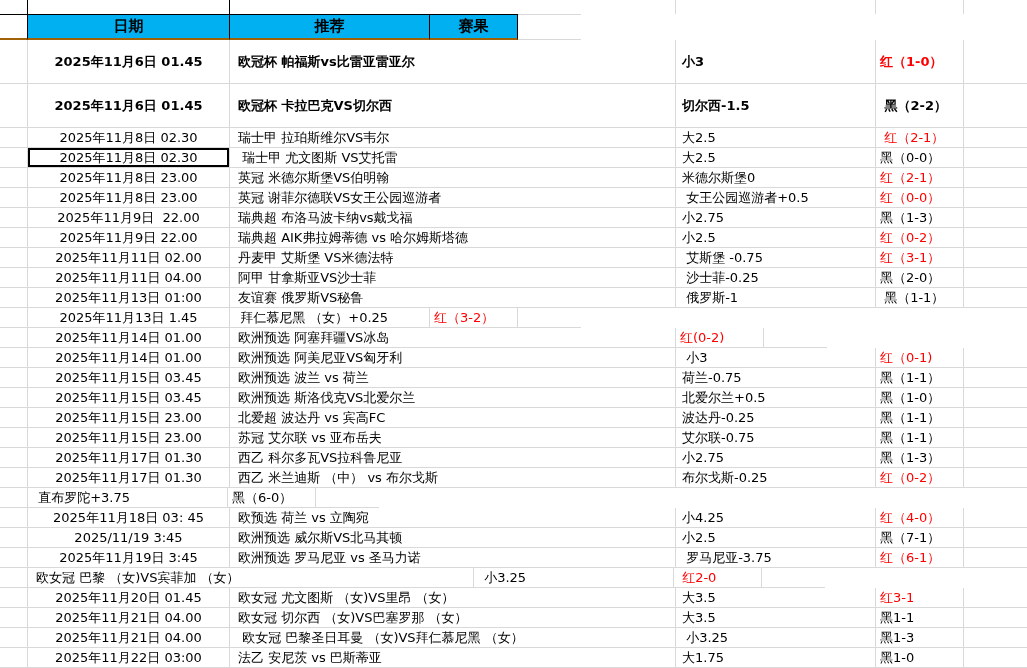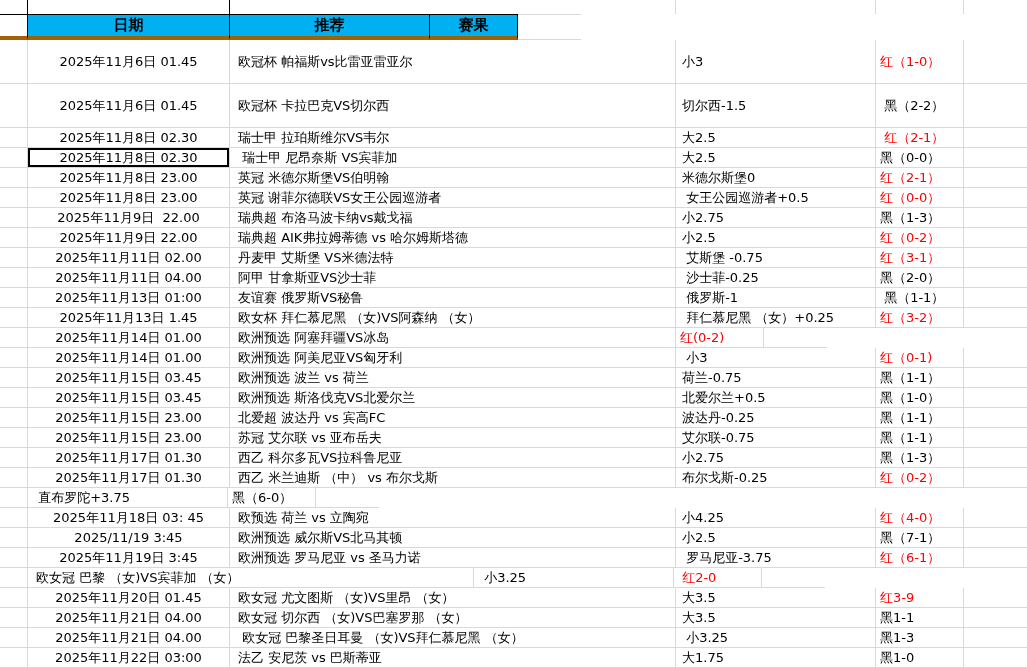--- a/index.html
+++ b/index.html
@@ -30,31 +30,31 @@
   
   .top-strip { height:14px; }
   .top-strip .cell { border-bottom:none; }
   .top-strip .c0, .top-strip .c1 { border-right:1px solid #000; }
 
   
   .header-row { height:26px; }
   .header-row .cell {
     font-size:15px; font-weight:bold; justify-content:center; padding:0;
     background:var(--header-bg,#00B0F0);
-    border-top:1px solid #000; border-bottom:4px solid #a16207; border-right:1px solid #000;
+    border-top:1px solid #000; border-bottom:2px solid #a16207; border-right:1px solid #000;
   }
   .header-row .h-a { background:#fff; }
   .header-row .h-empty {
     background:#fff; border-top:1px solid var(--grid,#d9d9d9);
     border-bottom:1px solid var(--grid,#d9d9d9); border-right:none;
   }
 
   
   .data-row { height:20px; }
-  .data-row.tall { height:44px; }
+  .data-row.tall { height:44px;font-weight:bold; }
   .result-red { color:var(--result-red,#FF0000); }
   .sel {
     box-shadow: inset 0 0 0 2px #000;
   }
 
   
   .bottom-strip { height:16px; }
   .bottom-strip .cell { border-bottom:none; }
 </style>
 </head>
@@ -100,21 +100,21 @@
         <div class="cell c0"></div>
         <div class="cell c1">2025年11月8日 02.30</div>
         <div class="cell c2">瑞士甲 拉珀斯维尔VS韦尔</div>
         <div class="cell c3">大2.5</div>
         <div class="cell c4 result-red"> 红（2-1）</div>
         <div class="cell c5"></div>
       </div>
       <div class="row data-row">
         <div class="cell c0"></div>
         <div class="cell c1 sel">2025年11月8日 02.30</div>
-        <div class="cell c2"> 瑞士甲 尼昂奈斯 VS宾菲加</div>
+        <div class="cell c2"> 瑞士甲 尤文图斯 VS艾托雷</div>
         <div class="cell c3">大2.5</div>
         <div class="cell c4">黑（0-0）</div>
         <div class="cell c5"></div>
       </div>
       <div class="row data-row">
         <div class="cell c0"></div>
         <div class="cell c1">2025年11月8日 23.00</div>
         <div class="cell c2">英冠 米德尔斯堡VS伯明翰</div>
         <div class="cell c3">米德尔斯堡0</div>
         <div class="cell c4 result-red">红（2-1）</div>
@@ -164,21 +164,20 @@
         <div class="cell c0"></div>
         <div class="cell c1">2025年11月13日 01:00</div>
         <div class="cell c2">友谊赛 俄罗斯VS秘鲁</div>
         <div class="cell c3"> 俄罗斯-1</div>
         <div class="cell c4"> 黑（1-1）</div>
         <div class="cell c5"></div>
       </div>
       <div class="row data-row">
         <div class="cell c0"></div>
         <div class="cell c1">2025年11月13日 1.45</div>
-        <div class="cell c2">欧女杯 拜仁慕尼黑 （女)VS阿森纳 （女）</div>
         <div class="cell c3"> 拜仁慕尼黑 （女）+0.25</div>
         <div class="cell c4 result-red">红（3-2）</div>
         <div class="cell c5"></div>
       </div>
       <div class="row data-row">
         <div class="cell c0"></div>
         <div class="cell c1">2025年11月14日 01.00</div>
         <div class="cell c2">欧洲预选 阿塞拜疆VS冰岛</div>
         <div class="cell c4 result-red">红(0-2)</div>
         <div class="cell c5"></div>
@@ -274,21 +273,21 @@
         <div class="cell c2">欧女冠 巴黎 （女)VS宾菲加 （女）</div>
         <div class="cell c3"> 小3.25</div>
         <div class="cell c4 result-red"> 红2-0</div>
         <div class="cell c5"></div>
       </div>
       <div class="row data-row">
         <div class="cell c0"></div>
         <div class="cell c1">2025年11月20日 01.45</div>
         <div class="cell c2">欧女冠 尤文图斯 （女)VS里昂 （女）</div>
         <div class="cell c3">大3.5</div>
-        <div class="cell c4 result-red">红3-9</div>
+        <div class="cell c4 result-red">红3-1</div>
         <div class="cell c5"></div>
       </div>
       <div class="row data-row">
         <div class="cell c0"></div>
         <div class="cell c1">2025年11月21日 04.00</div>
         <div class="cell c2">欧女冠 切尔西 （女)VS巴塞罗那 （女）</div>
         <div class="cell c3">大3.5</div>
         <div class="cell c4">黑1-1</div>
         <div class="cell c5"></div>
       </div>

